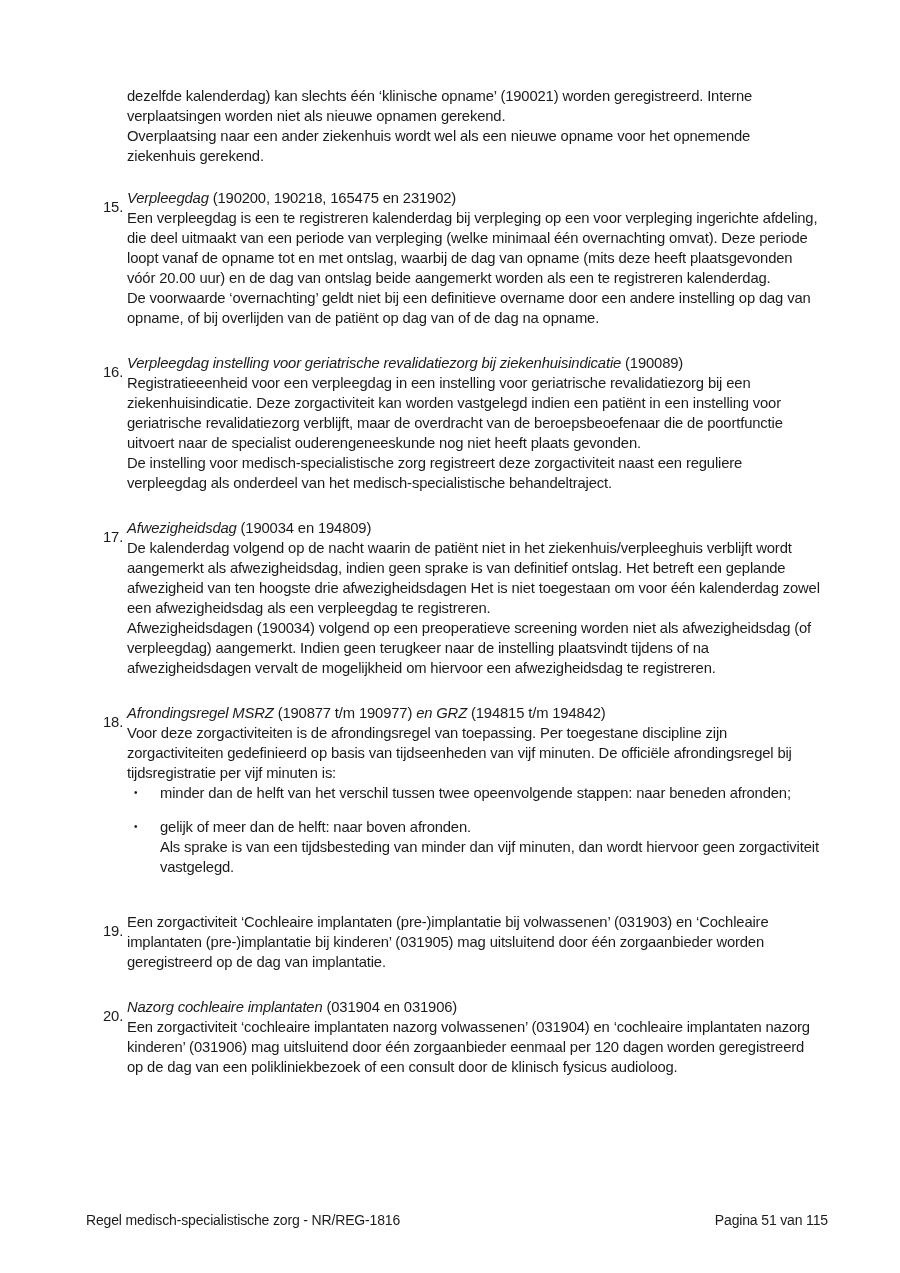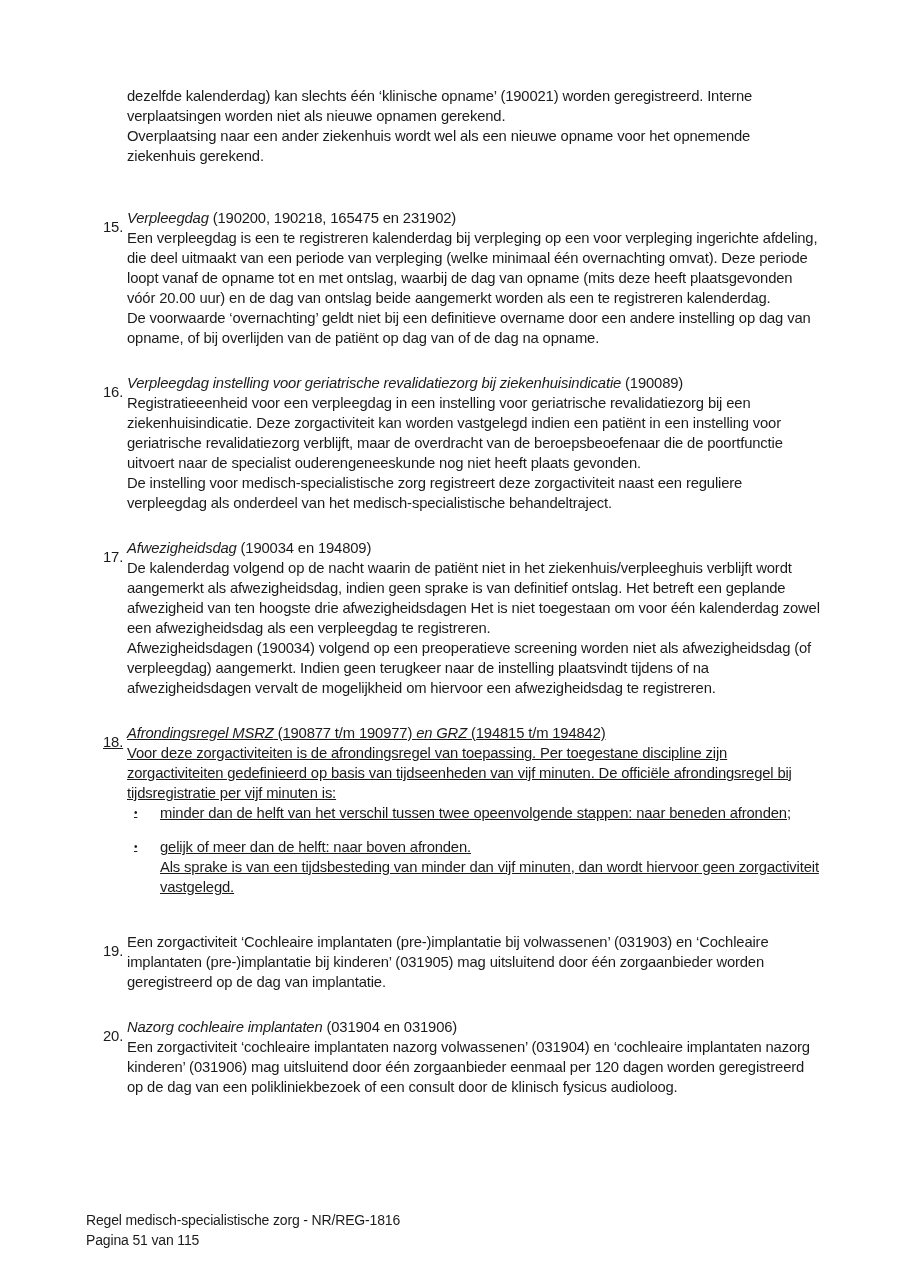--- a/index.html
+++ b/index.html
@@ -19,21 +19,21 @@
     overflow: hidden;
   }
   .content {
     position: absolute;
     top: 86px;
     left: 103px;
     width: 718px;
   }
   .intro {
     margin-left: 24px;
-    margin-bottom: 42px;
+    margin-bottom: 22px;
   }
   p { margin: 0; padding: 0; }
   .item {
     display: flex;
     margin-bottom: 25px;
   }
   .item-num {
     flex: none;
     width: 24px;
     margin-top: 9px;
@@ -46,30 +46,29 @@
   .bullet + .bullet { margin-top: 14px; }
   .bullet-dot {
     flex: none;
     width: 25px;
     padding-left: 7px;
     box-sizing: border-box;
     font-size: 10px;
     line-height: 20px;
   }
   .bullet-body { flex: 1; min-width: 0; margin-left: 8px; }
-  .item-18 { margin-bottom: 35px; text-decoration: underline; }
+  .item-18 { margin-bottom: 35px; }
   .page-footer {
     position: absolute;
     top: 1210px;
     left: 86px;
     width: 742px;
     display: flex;
     justify-content: space-between;
     font-size: 14px;
-    flex-direction: column;
   }
 </style>
 </head>
 <body>
 
 <div class="content">
 
   <div class="intro">
     <p>dezelfde kalenderdag) kan slechts één ‘klinische opname’ (190021) worden geregistreerd. Interne verplaatsingen worden niet als nieuwe opnamen gerekend.</p>
     <p>Overplaatsing naar een ander ziekenhuis wordt wel als een nieuwe opname voor het opnemende ziekenhuis gerekend.</p>

